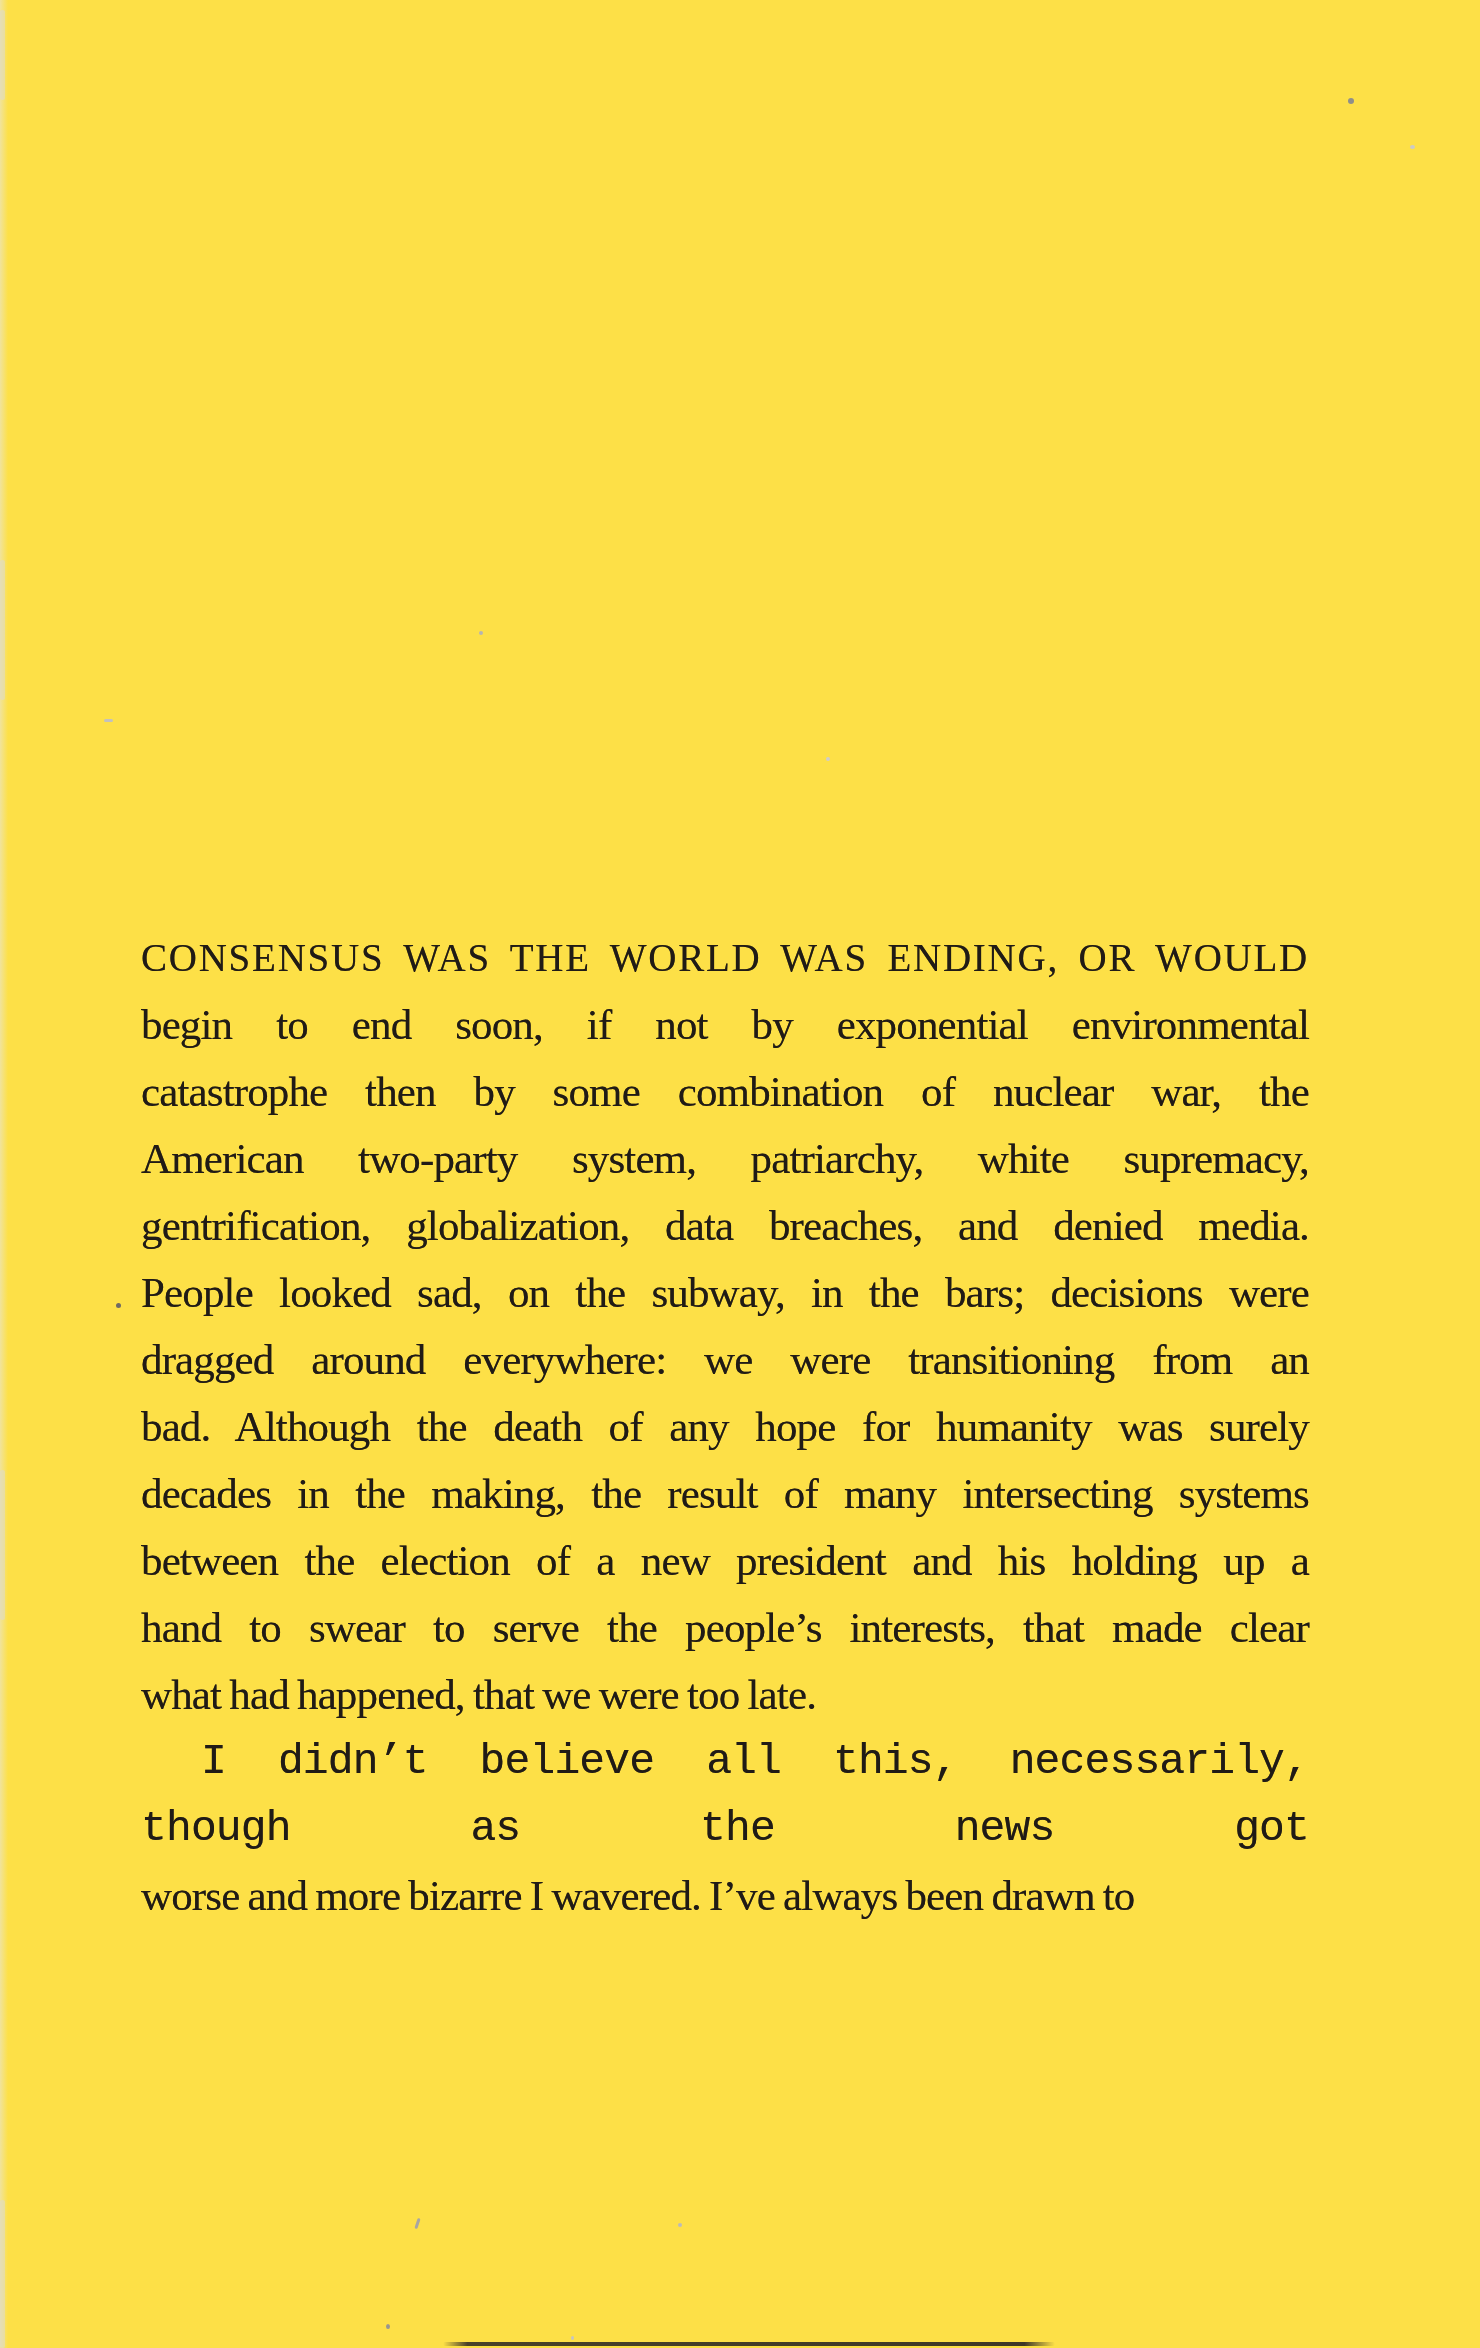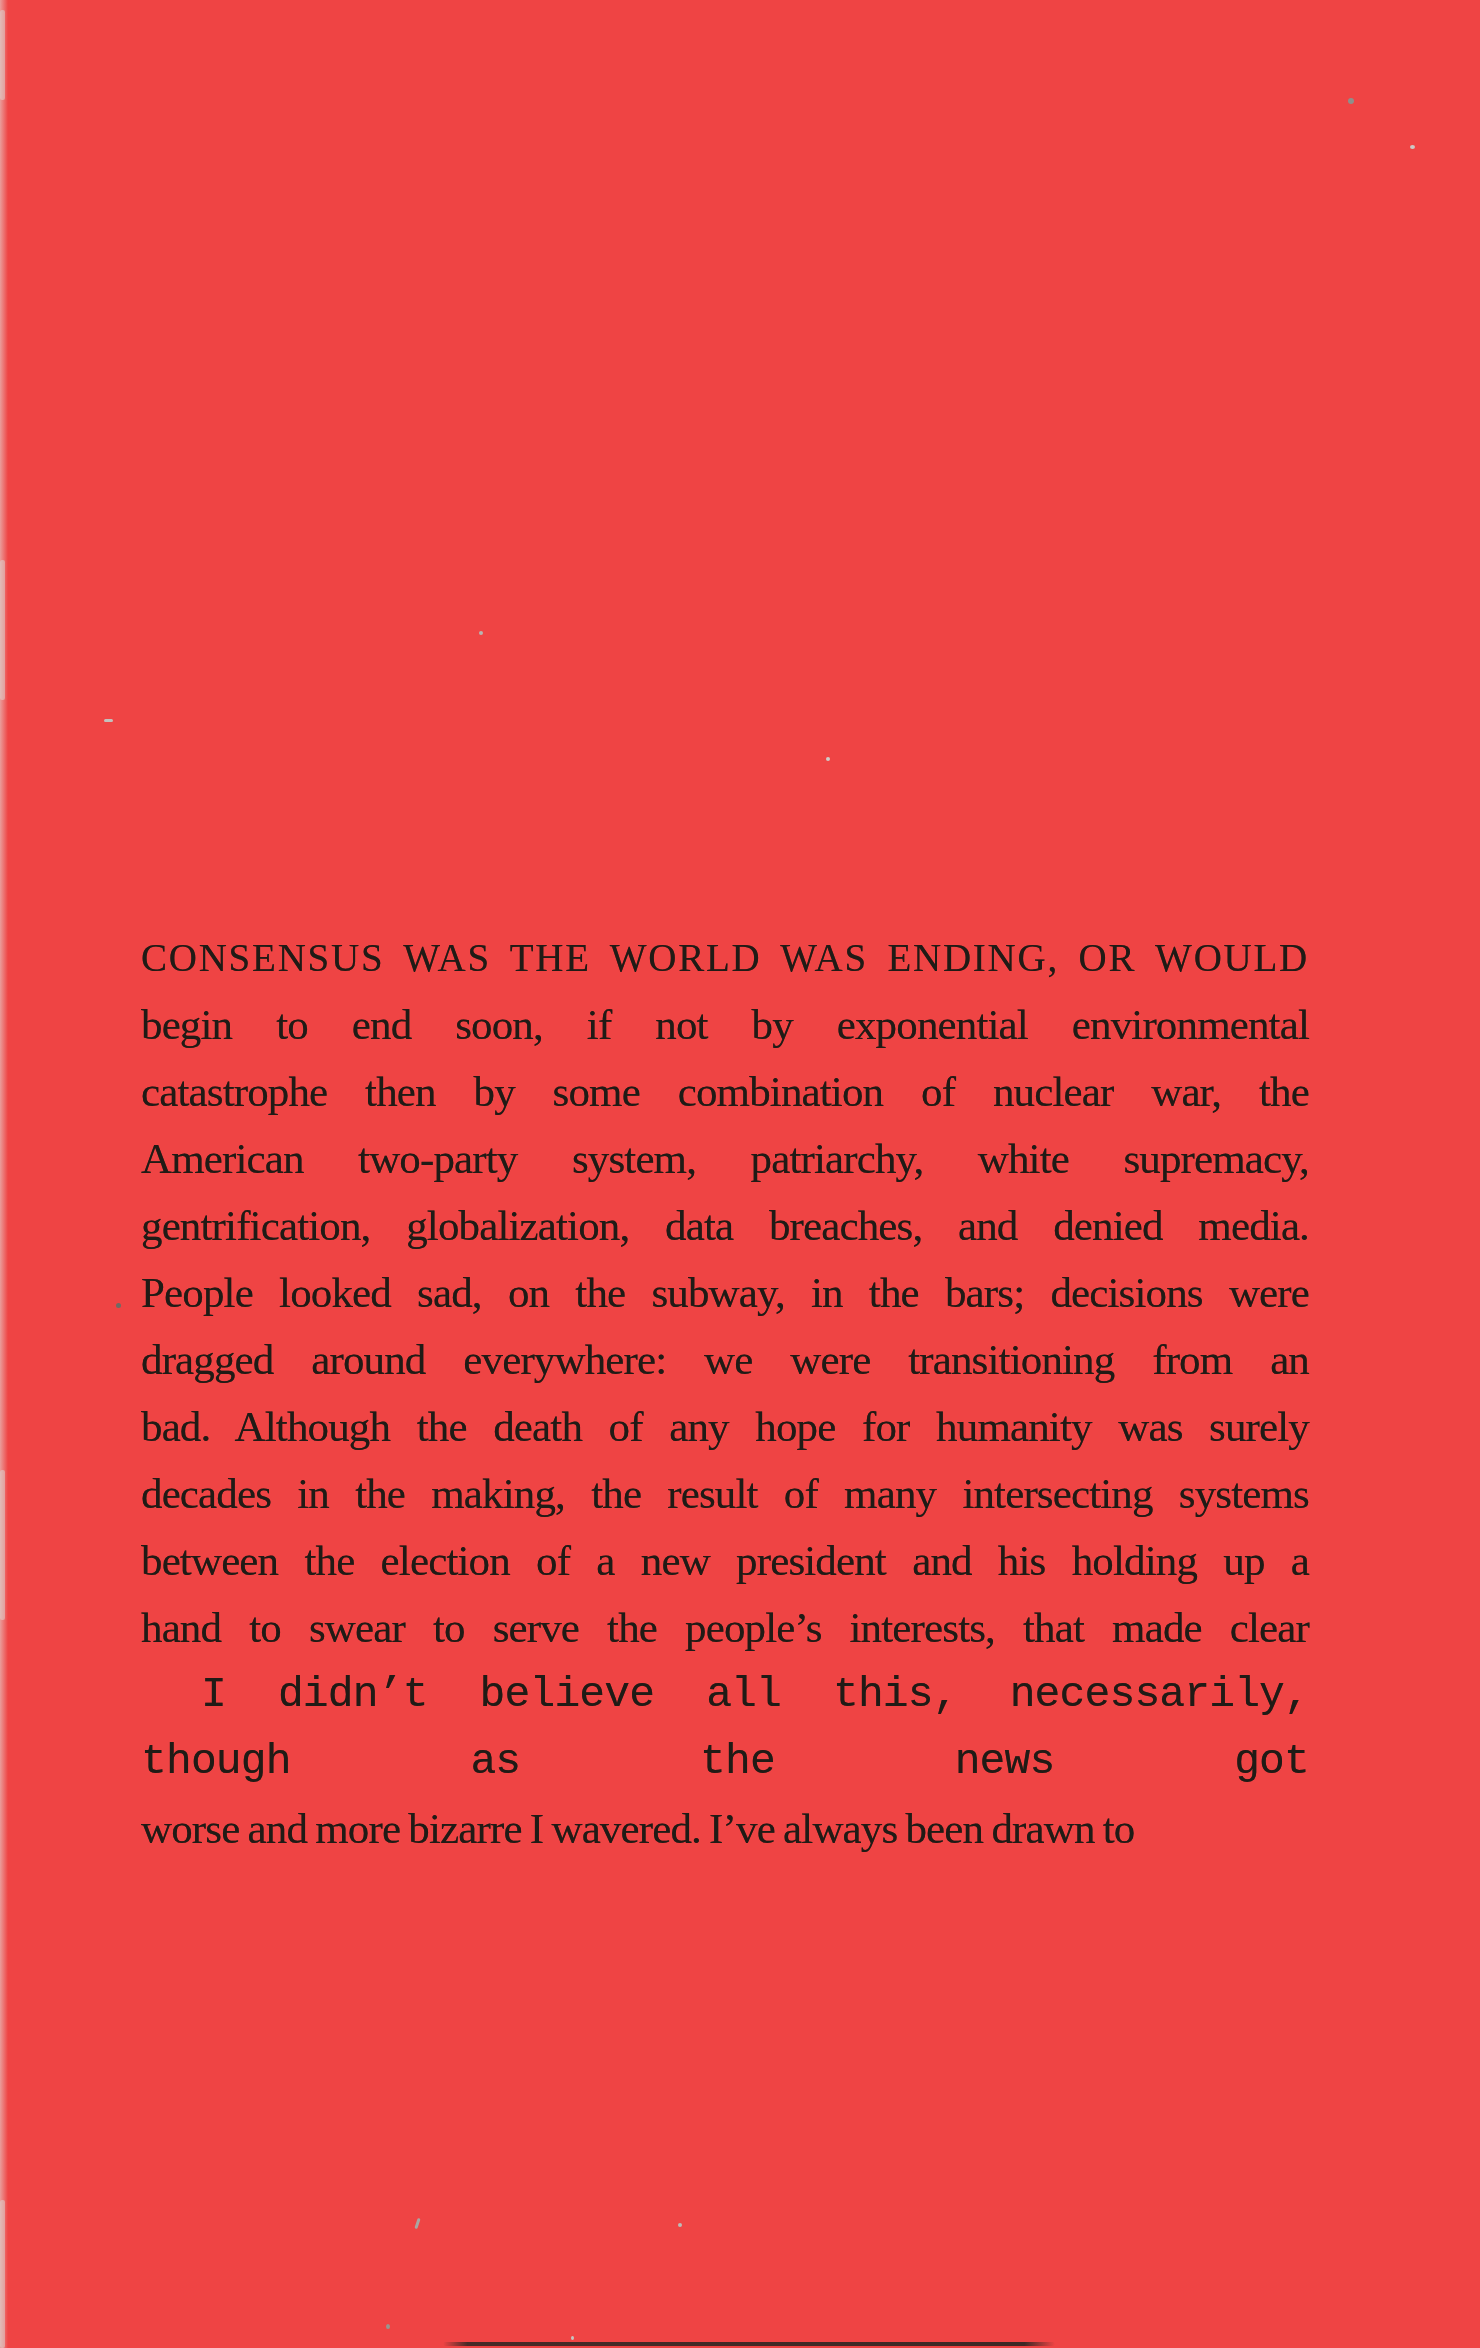--- a/index.html
+++ b/index.html
@@ -1,21 +1,21 @@
 <!DOCTYPE html>
 <html><head>
 <meta charset="utf-8">
 <style>
   html, body { margin: 0; padding: 0; background: #ffffff; }
 
   .page {
     position: relative;
     width: 1480px;
     height: 2348px;
-    background: #ef4444;
+    background: #fde047;
     overflow: hidden;
     font-family: "Liberation Serif", serif;
   }
 
   
   .edge-shade {
     position: absolute;
     left: 0; top: 0;
     width: 8px; height: 100%;
     background: linear-gradient(90deg, #e6e6e2, rgba(252,252,250,0));
@@ -106,20 +106,21 @@
     <div class="line">begin to end soon, if not by exponential environmental</div>
     <div class="line">catastrophe then by some combination of nuclear war, the</div>
     <div class="line">American two-party system, patriarchy, white supremacy,</div>
     <div class="line">gentrification, globalization, data breaches, and denied media.</div>
     <div class="line">People looked sad, on the subway, in the bars; decisions were</div>
     <div class="line">dragged around everywhere: we were transitioning from an</div>
     <div class="line">bad. Although the death of any hope for humanity was surely</div>
     <div class="line">decades in the making, the result of many intersecting systems</div>
     <div class="line">between the election of a new president and his holding up a</div>
     <div class="line">hand to swear to serve the people’s interests, that made clear</div>
+    <div class="line flush-last">what had happened, that we were too late.</div>
     <div class="line indented">I didn’t believe all this, necessarily, though as the news got</div>
     <div class="line flush-last">worse and more bizarre I wavered. I’ve always been drawn to</div>
   </div>
 
   <div class="speck sp1"></div>
   <div class="speck sp2"></div>
   <div class="speck sp3"></div>
   <div class="speck sp4"></div>
   <div class="speck sp5"></div>
   <div class="speck sp6"></div>

